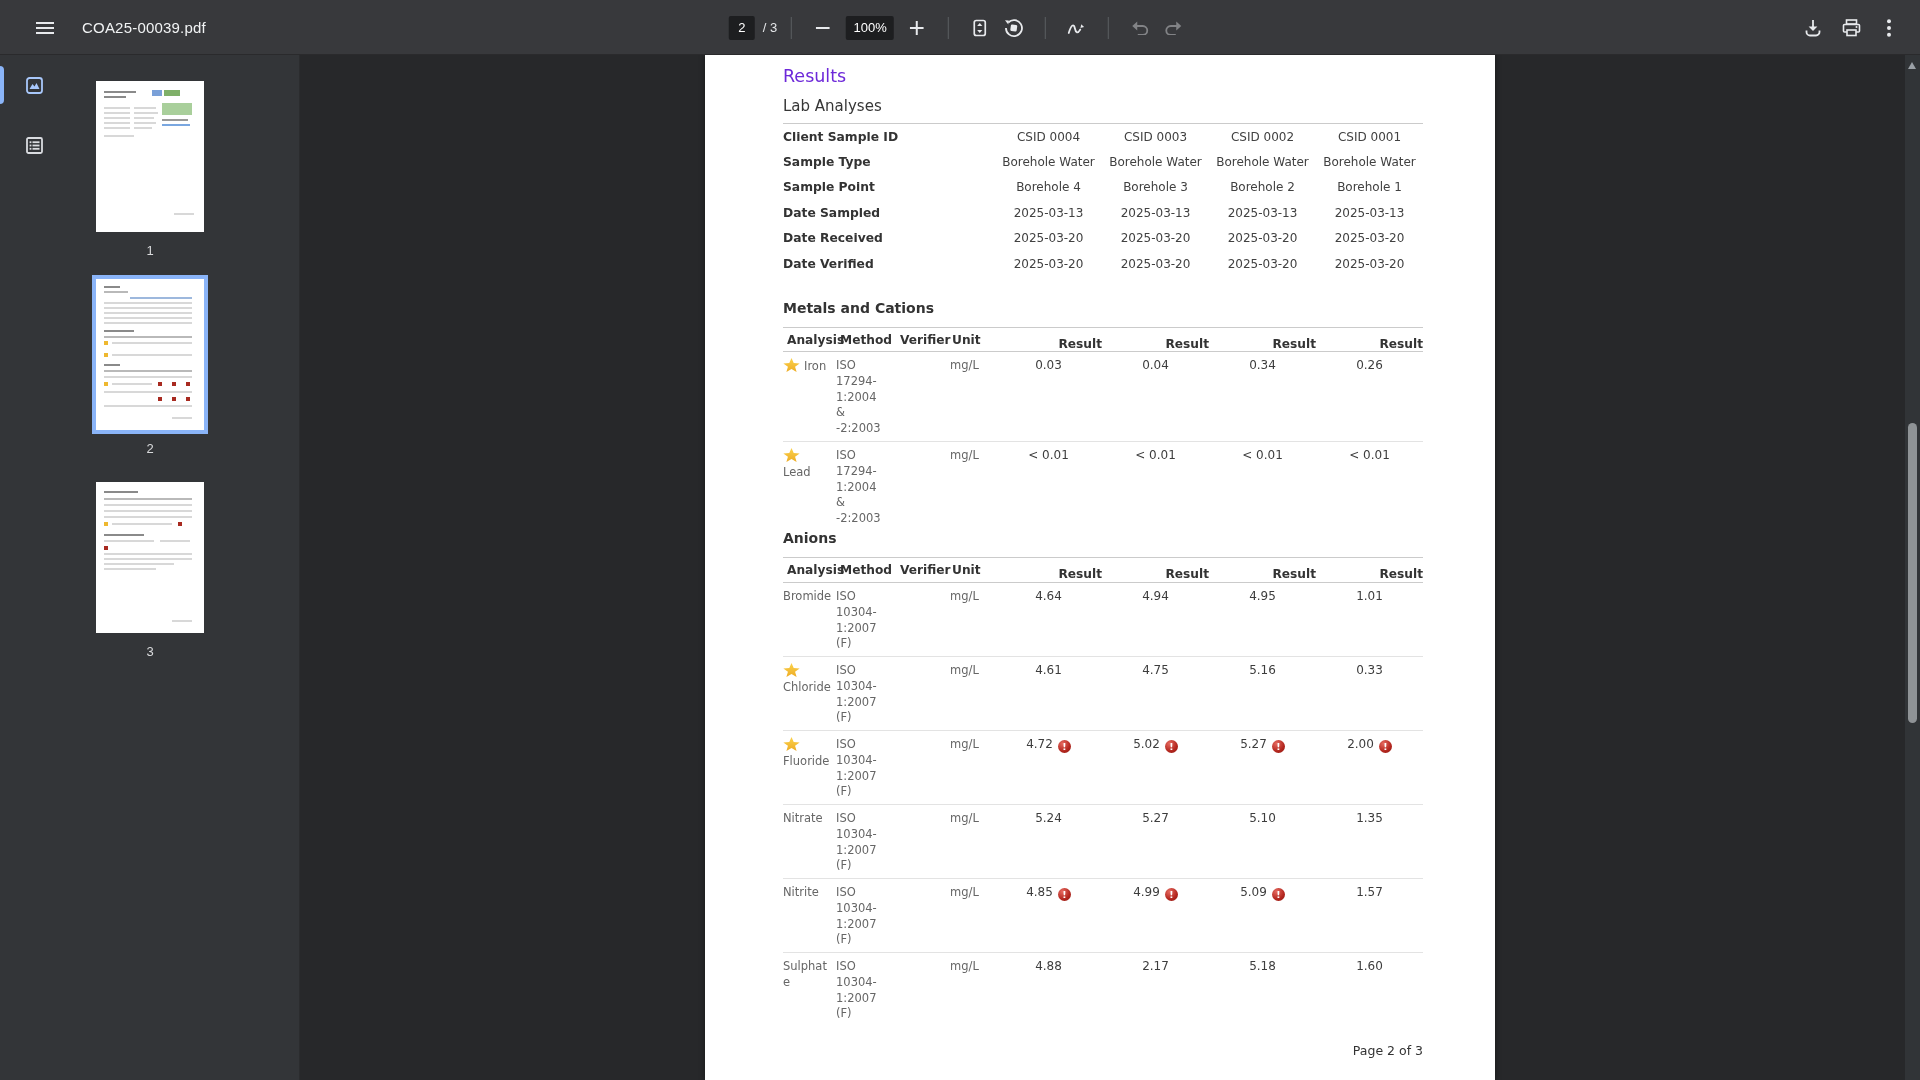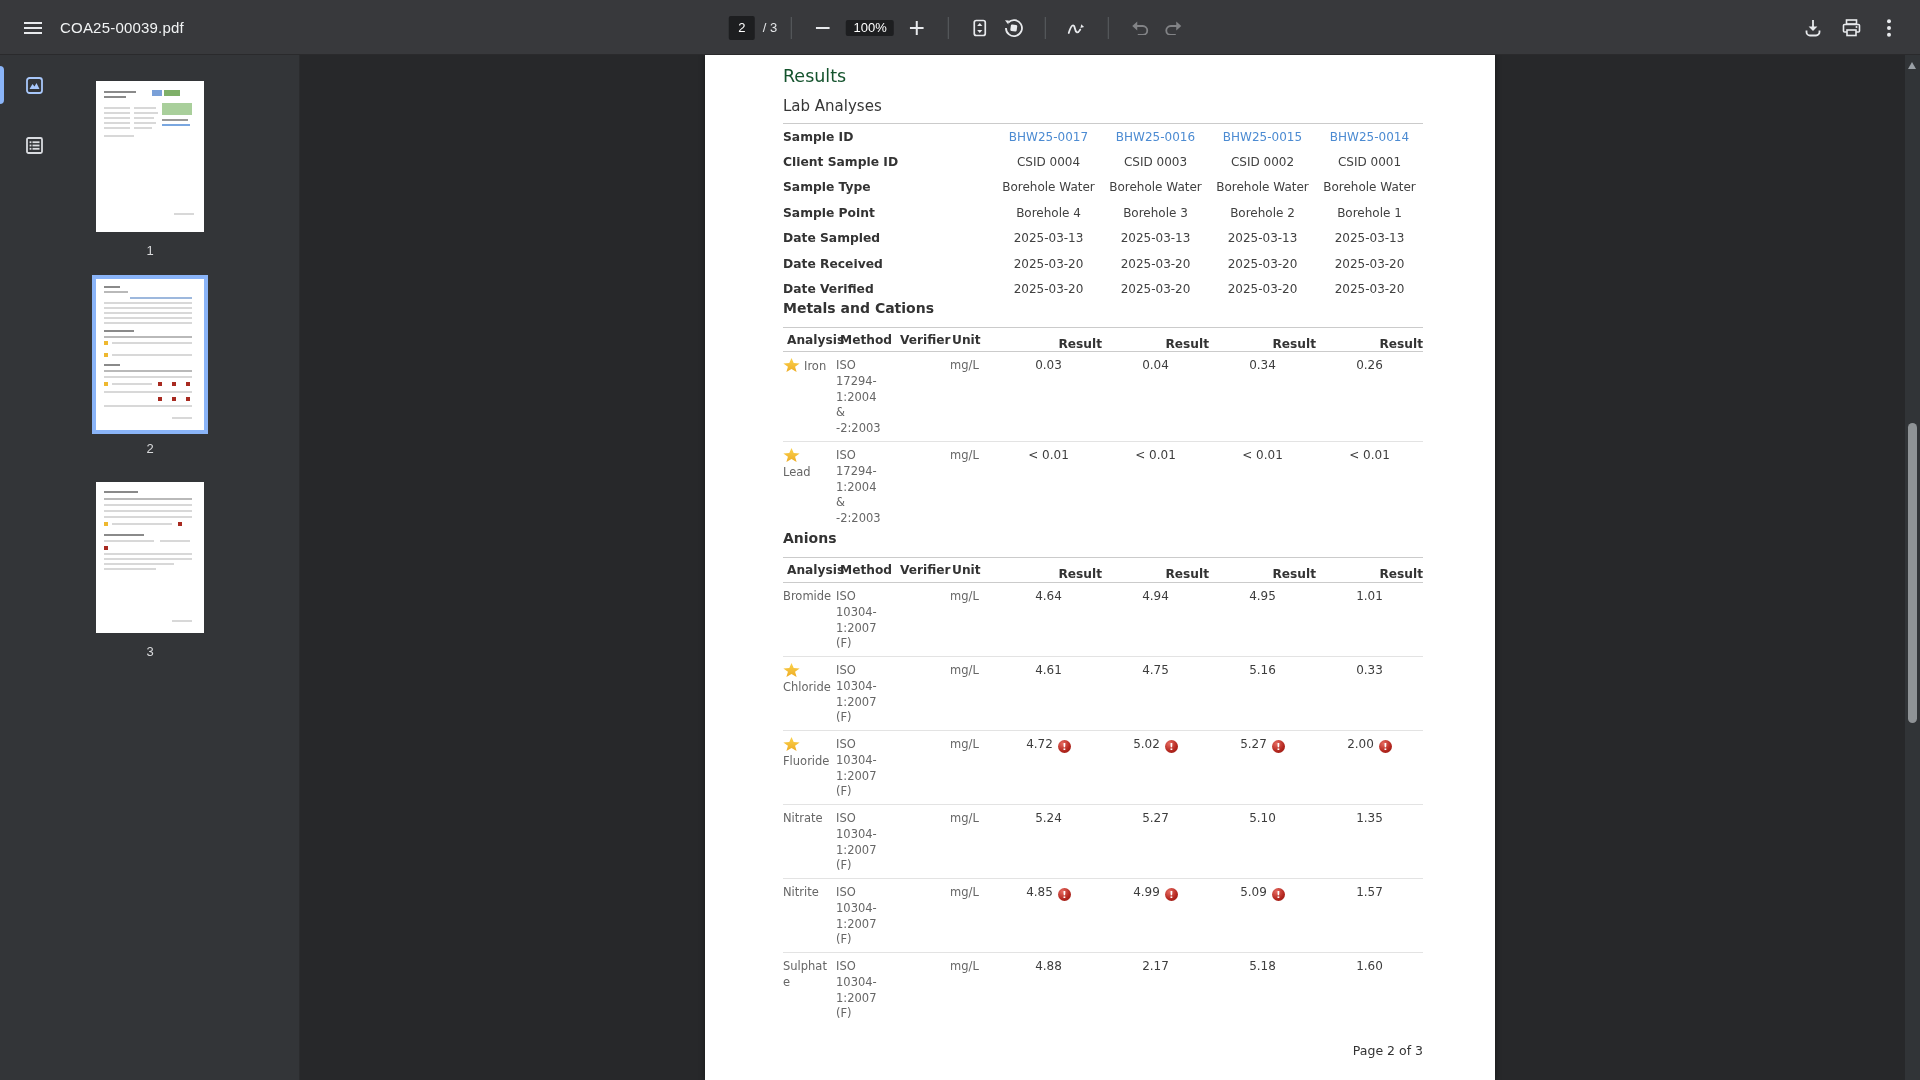--- a/index.html
+++ b/index.html
@@ -2,31 +2,31 @@
 <html><head>
 <meta charset="utf-8">
 <style>
   * { margin:0; padding:0; box-sizing:border-box; }
   html,body { width:1920px; height:1080px; overflow:hidden; background:#27282a;
               font-family:"Liberation Sans", sans-serif; }
 
   
   .toolbar { position:absolute; left:0; top:0; width:1920px; height:55px;
              background:#38393c; border-bottom:1px solid #2a2a2c; z-index:30; }
-  .tb-left { position:absolute; left:16px; top:0; height:55px; display:flex; align-items:center; gap:10px;text-align:center; }
+  .tb-left { position:absolute; left:28px; top:0; height:55px; display:flex; align-items:center; gap:20px;text-align:center; }
   .icon-btn { width:34px; height:34px; display:flex; align-items:center; justify-content:center;
               border-radius:50%; cursor:pointer; flex:0 0 auto; }
   .tb-title { color:#f1f3f4; font-size:15px; letter-spacing:.2px; }
   .tb-center { position:absolute; left:50%; top:0; transform:translateX(-50%); height:55px;
                display:flex; align-items:center; }
   .pg-box { min-width:26px; height:24px; background:#1d1e20; border-radius:2px; color:#fff;
             font-size:13px; display:flex; align-items:center; justify-content:center; padding:0 5px; }
   .pg-of { color:#e4e6e8; font-size:13px; margin-left:8px; }
   .tb-sep { width:1px; height:22px; background:#5c5f62; margin:0 14px; }
-  .zoom-box { min-width:48px; height:16px; background:#1d1e20; border-radius:2px; color:#fff;
+  .zoom-box { min-width:48px; height:24px; background:#1d1e20; border-radius:2px; color:#fff;
               font-size:13px; display:flex; align-items:center; justify-content:center; margin:0 6px; }
   .tb-right { position:absolute; right:14px; top:0; height:55px; display:flex; align-items:center; gap:4px; }
   .dim svg { opacity:.42; }
 
   
   .sidebar { position:absolute; left:0; top:55px; bottom:0; width:300px; background:#333538;
              border-right:1px solid #2b2c2e; z-index:20; }
   .rail-indicator { position:absolute; left:0; top:11px; width:4px; height:38px;
                     background:#8ab4f8; border-radius:0 4px 4px 0; }
   .rail-btn { position:absolute; left:16px; width:36px; height:36px; display:flex;
@@ -36,21 +36,21 @@
   .thumb.sel { outline:4px solid #8ab4f8; }
   .thumb-label { color:#d9dadc; font-size:13px; text-align:center; margin-top:11px; }
   .tl { position:absolute; background:#b9b9b9; height:2px; }
   .tl.dk { background:#8a8a8a; } .tl.lt { background:#d8d8d8; }
 
   
   .viewer { position:absolute; left:300px; top:55px; right:0; bottom:0; background:#27282a; overflow:hidden; }
   .pdf-page { position:absolute; left:405px; top:0; width:790px; height:1025px; background:#fff;
               overflow:hidden; font-family:"DejaVu Sans", sans-serif; color:#3b3b3b;
               box-shadow:0 0 6px rgba(0,0,0,.45); }
-  .doc-h1 { position:absolute; left:78px; top:11px; font-size:17.5px; line-height:1.25; color:#14532d; }
+  .doc-h1 { position:absolute; left:78px; top:11px; font-size:17.5px; line-height:1.25; color:#6d28d9; }
   .doc-h2 { position:absolute; left:78px; top:42px; font-size:15px; line-height:1.25; color:#363636; }
   .doc-h3 { position:absolute; left:78px; font-size:14px; font-weight:bold; color:#333; line-height:1.2; }
 
   .info-table { position:absolute; left:78px; top:68px; width:640px; border-top:1px solid #cbcbcb; }
   .info-row { display:flex; height:25.4px; align-items:center; }
   .info-label { width:212px; font-weight:bold; font-size:12.3px; color:#333; }
   .info-val { width:107px; text-align:center; font-size:12px; color:#414141; }
   .info-val.link { color:#4c8bd2; cursor:pointer; }
 
   .a-header { position:absolute; left:78px; width:640px; height:25px;
@@ -325,27 +325,20 @@
   </div>
 </div>
 
 <div class="viewer">
   <div class="pdf-page">
 
     <div class="doc-h1">Results</div>
     <div class="doc-h2">Lab Analyses</div>
 
     <div class="info-table">
-      <div class="info-row">
-        <div class="info-label">Sample ID</div>
-        <div class="info-val link">BHW25-0017</div>
-        <div class="info-val link">BHW25-0016</div>
-        <div class="info-val link">BHW25-0015</div>
-        <div class="info-val link">BHW25-0014</div>
-      </div>
       <div>
 
           <div class="info-row">
             <div class="info-label">Client Sample ID</div>
             <div class="info-val">CSID 0004</div>
             <div class="info-val">CSID 0003</div>
             <div class="info-val">CSID 0002</div>
             <div class="info-val">CSID 0001</div>
           </div>
 

